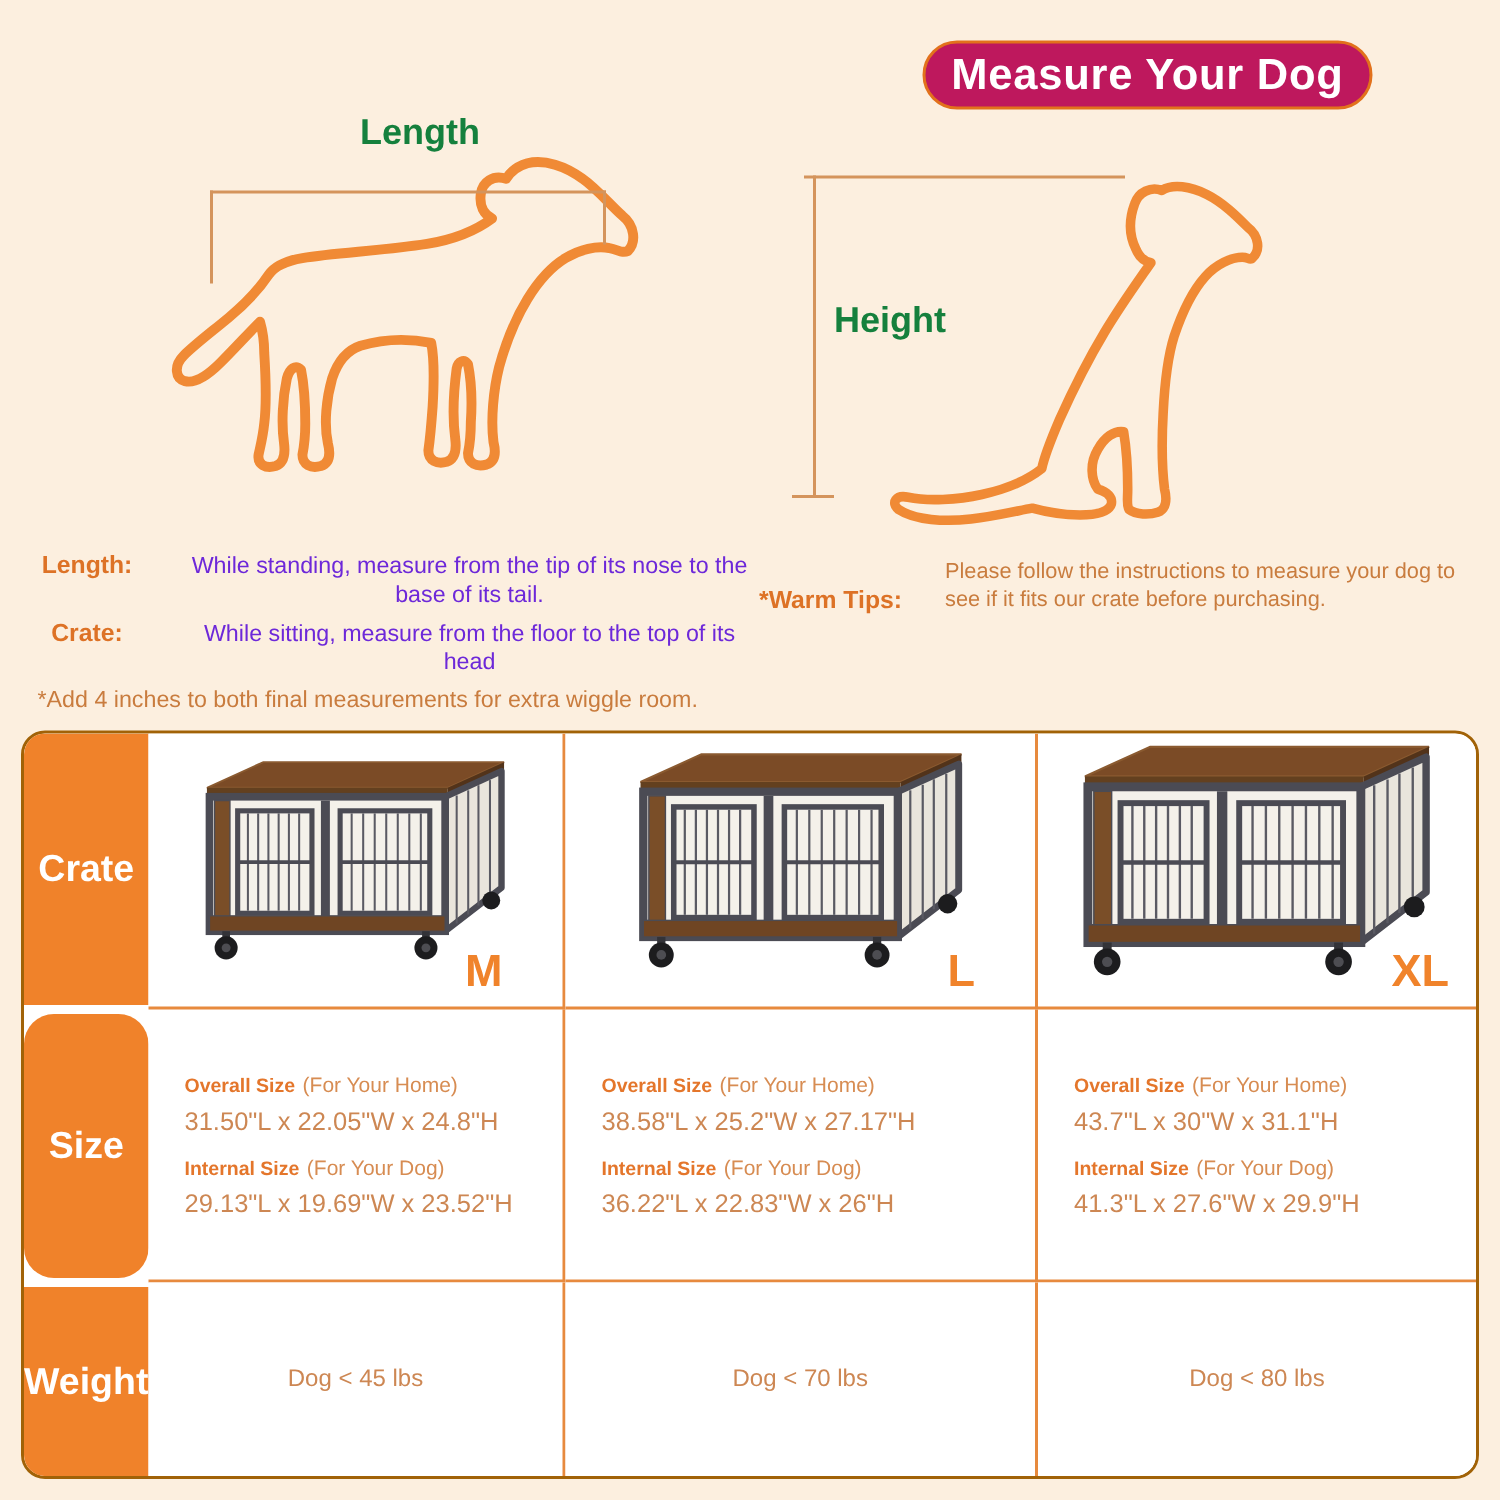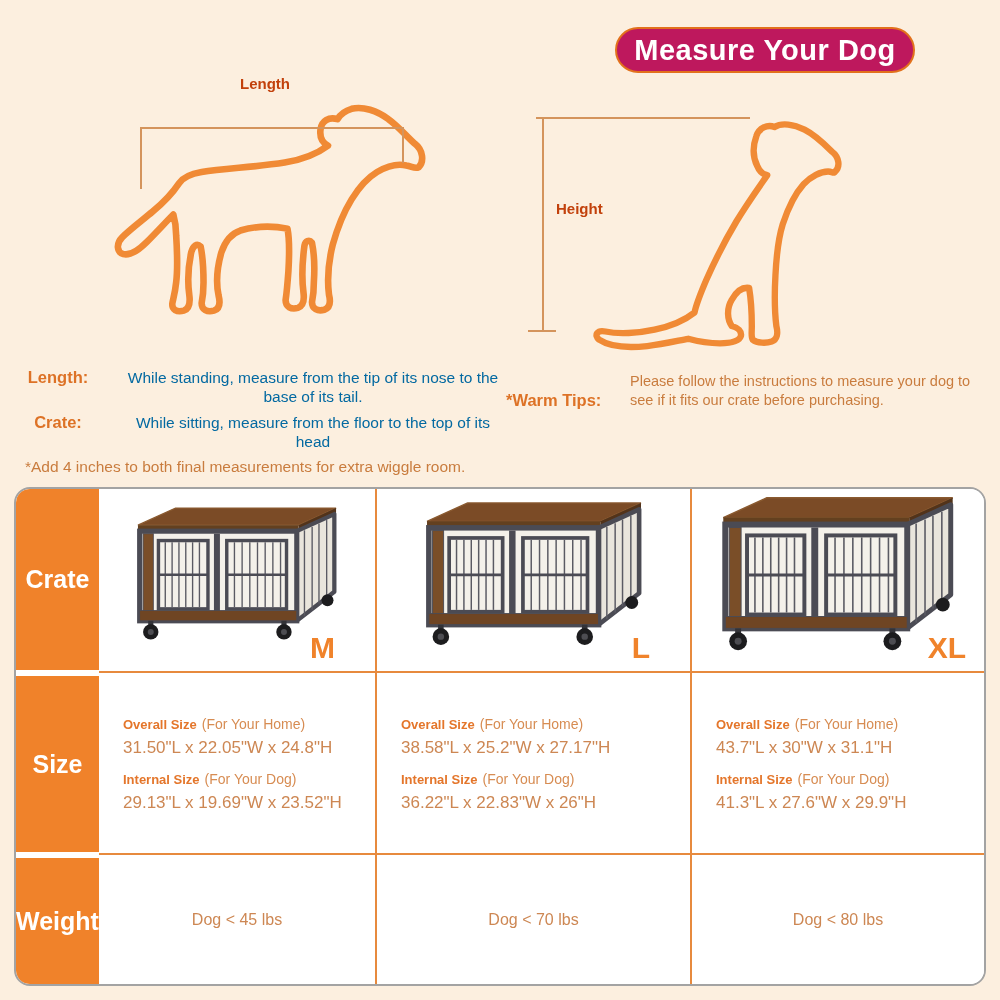--- a/index.html
+++ b/index.html
@@ -16,43 +16,43 @@
     color:#ffffff;font-size:29px;font-weight:bold;letter-spacing:.5px;
     box-sizing:border-box;
   }
   
   .dog-svg{position:absolute;}
   .dog-outline{fill:none;stroke:#f08a35;stroke-width:7;stroke-linejoin:round;stroke-linecap:round;}
   .measure{position:absolute;}
   .m-h{border-top:2px solid #d4945c;height:0;}
   .m-v{border-left:2px solid #d4945c;width:0;}
   .measure-label{
-    position:absolute;font-size:15px;font-weight:600;color:#c2410c;
+    position:absolute;font-size:24px;font-weight:600;color:#15803d;
   }
   
   .instr{position:absolute;left:25px;top:368px;width:486px;}
   .instr-row{display:flex;gap:26px;margin-bottom:7px;text-align:center;}
   .instr-term{flex:none;width:66px;font-weight:bold;font-size:16.5px;color:#dd7226;}
-  .instr-text{width:392px;font-size:15.5px;line-height:19px;color:#0369a1;}
+  .instr-text{width:392px;font-size:15.5px;line-height:19px;color:#6d28d9;}
   .instr-note{margin-top:7px;font-size:15.5px;color:#c97c3e;}
   .tips{position:absolute;left:506px;top:372px;width:480px;display:flex;gap:20px;align-items:flex-end;}
   .tips-term{flex:none;width:104px;font-weight:bold;font-size:16.5px;color:#dd7226;}
   .tips-text{font-size:14.5px;line-height:19px;color:#c97c3e;}
   
   .spec-table{
     position:absolute;left:14px;top:487px;width:972px;height:499px;
-    background:#ffffff;border:2px solid #a3a3a3;border-radius:16px;
+    background:#ffffff;border:2px solid #a16207;border-radius:16px;
     box-sizing:border-box;overflow:hidden;
     display:grid;
     grid-template-columns:83px 278px 315px 1fr;
     grid-template-rows:184px 182px 1fr;
   }
   .rowlabel{
     background:#f0822a;display:flex;align-items:center;justify-content:center;
-    color:#ffffff;font-size:25px;font-weight:bold;
+    color:#ffffff;font-size:25px;font-weight:bold;border-radius:20px;
   }
   .rowlabel.r1{border-radius:13px 0 0 0;margin:0 0 3px 0;}
   .rowlabel.r2{margin:3px 0;}
   .rowlabel.r3{border-radius:0 0 0 13px;margin:3px 0 0 0;}
   .cell{box-sizing:border-box;background:#ffffff;}
   .cell.bb{border-bottom:2px solid #e78a3e;}
   .cell.br{border-right:2px solid #e78a3e;}
   .crate-cell{position:relative;display:flex;align-items:center;justify-content:center;padding-bottom:14px;}
   .size-code{
     position:absolute;bottom:6px;right:40px;

